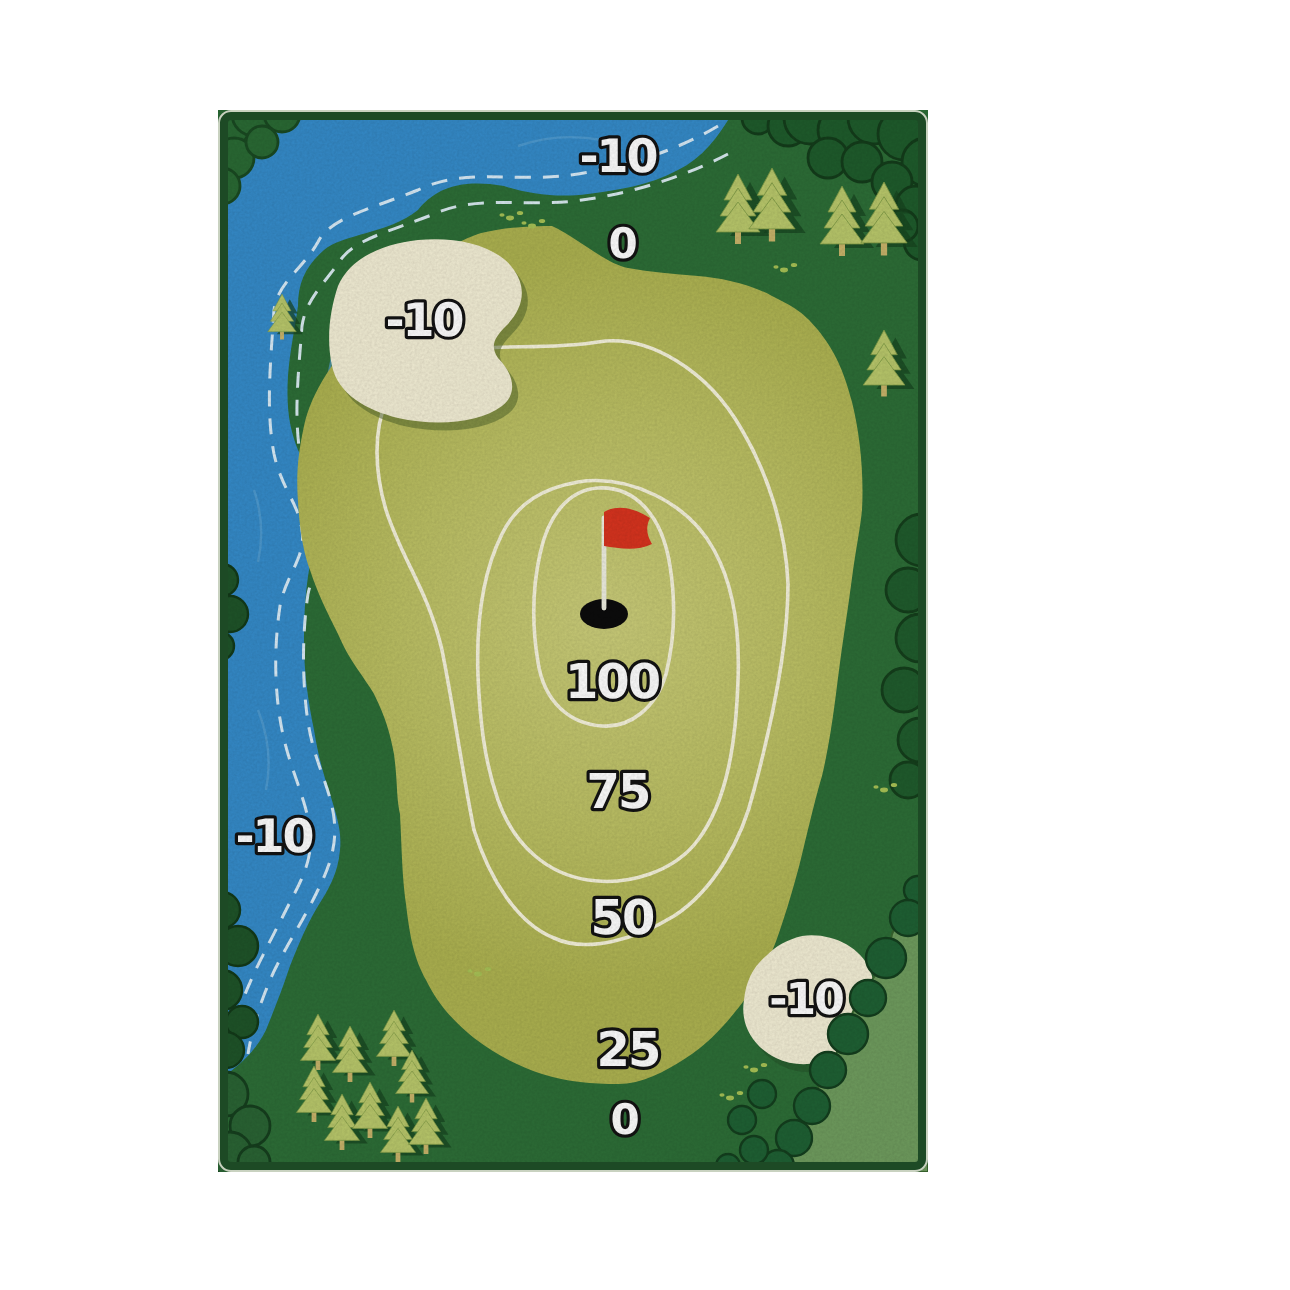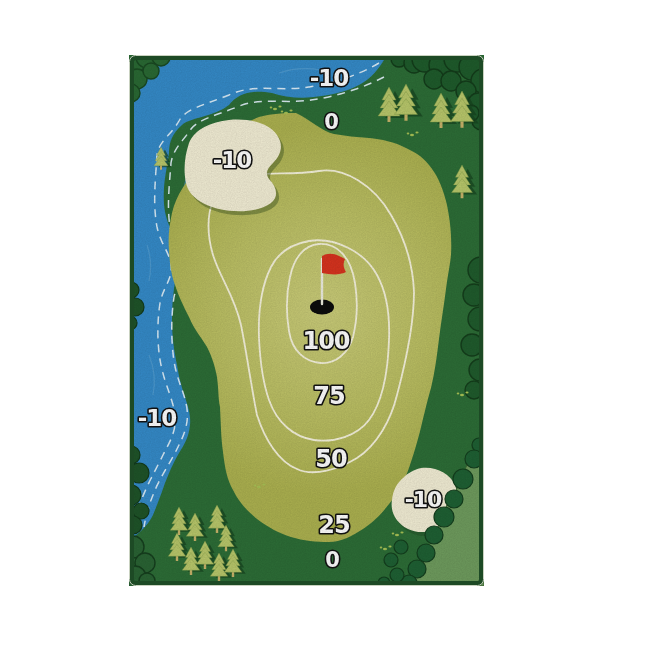--- a/index.html
+++ b/index.html
@@ -1,18 +1,18 @@
 <!DOCTYPE html>
 <html><head>
 <meta charset="utf-8">
 <style>
   html,body{margin:0;padding:0;background:#ffffff;}
   #stage{position:relative;width:645px;height:645px;background:#ffffff;overflow:hidden;
          font-family:"Liberation Sans",sans-serif;}
-  #mat-wrap{position:absolute;left:129px;top:55px;width:355px;height:531px;}
+  #mat-wrap{position:absolute;left:109px;top:55px;width:355px;height:531px;}
   svg{display:block;}
   .zone-label{font-family:"DejaVu Sans",sans-serif;font-weight:bold;fill:#ffffff;
               stroke:#131313;stroke-width:3.2px;paint-order:stroke;stroke-linejoin:round;
               letter-spacing:-1px;text-anchor:middle;}
   .fs24{font-size:24px;} .fs23{font-size:23px;} .fs22{font-size:22px;} .fs21{font-size:21px;}
   .contour{fill:none;stroke:#f6f3dc;stroke-width:1.8;}
   .dashline{fill:none;stroke:#e3f1fb;stroke-width:1.5;stroke-dasharray:8 6;opacity:.95;}
   .swirl{fill:none;stroke:#5aa3d4;stroke-width:1.2;opacity:.65;}
   .bushTL{fill:#2a6a34;stroke:#1a4a22;stroke-width:1.4;}
   .bushTR{fill:#1f5c2c;stroke:#143d1b;stroke-width:1.4;}

